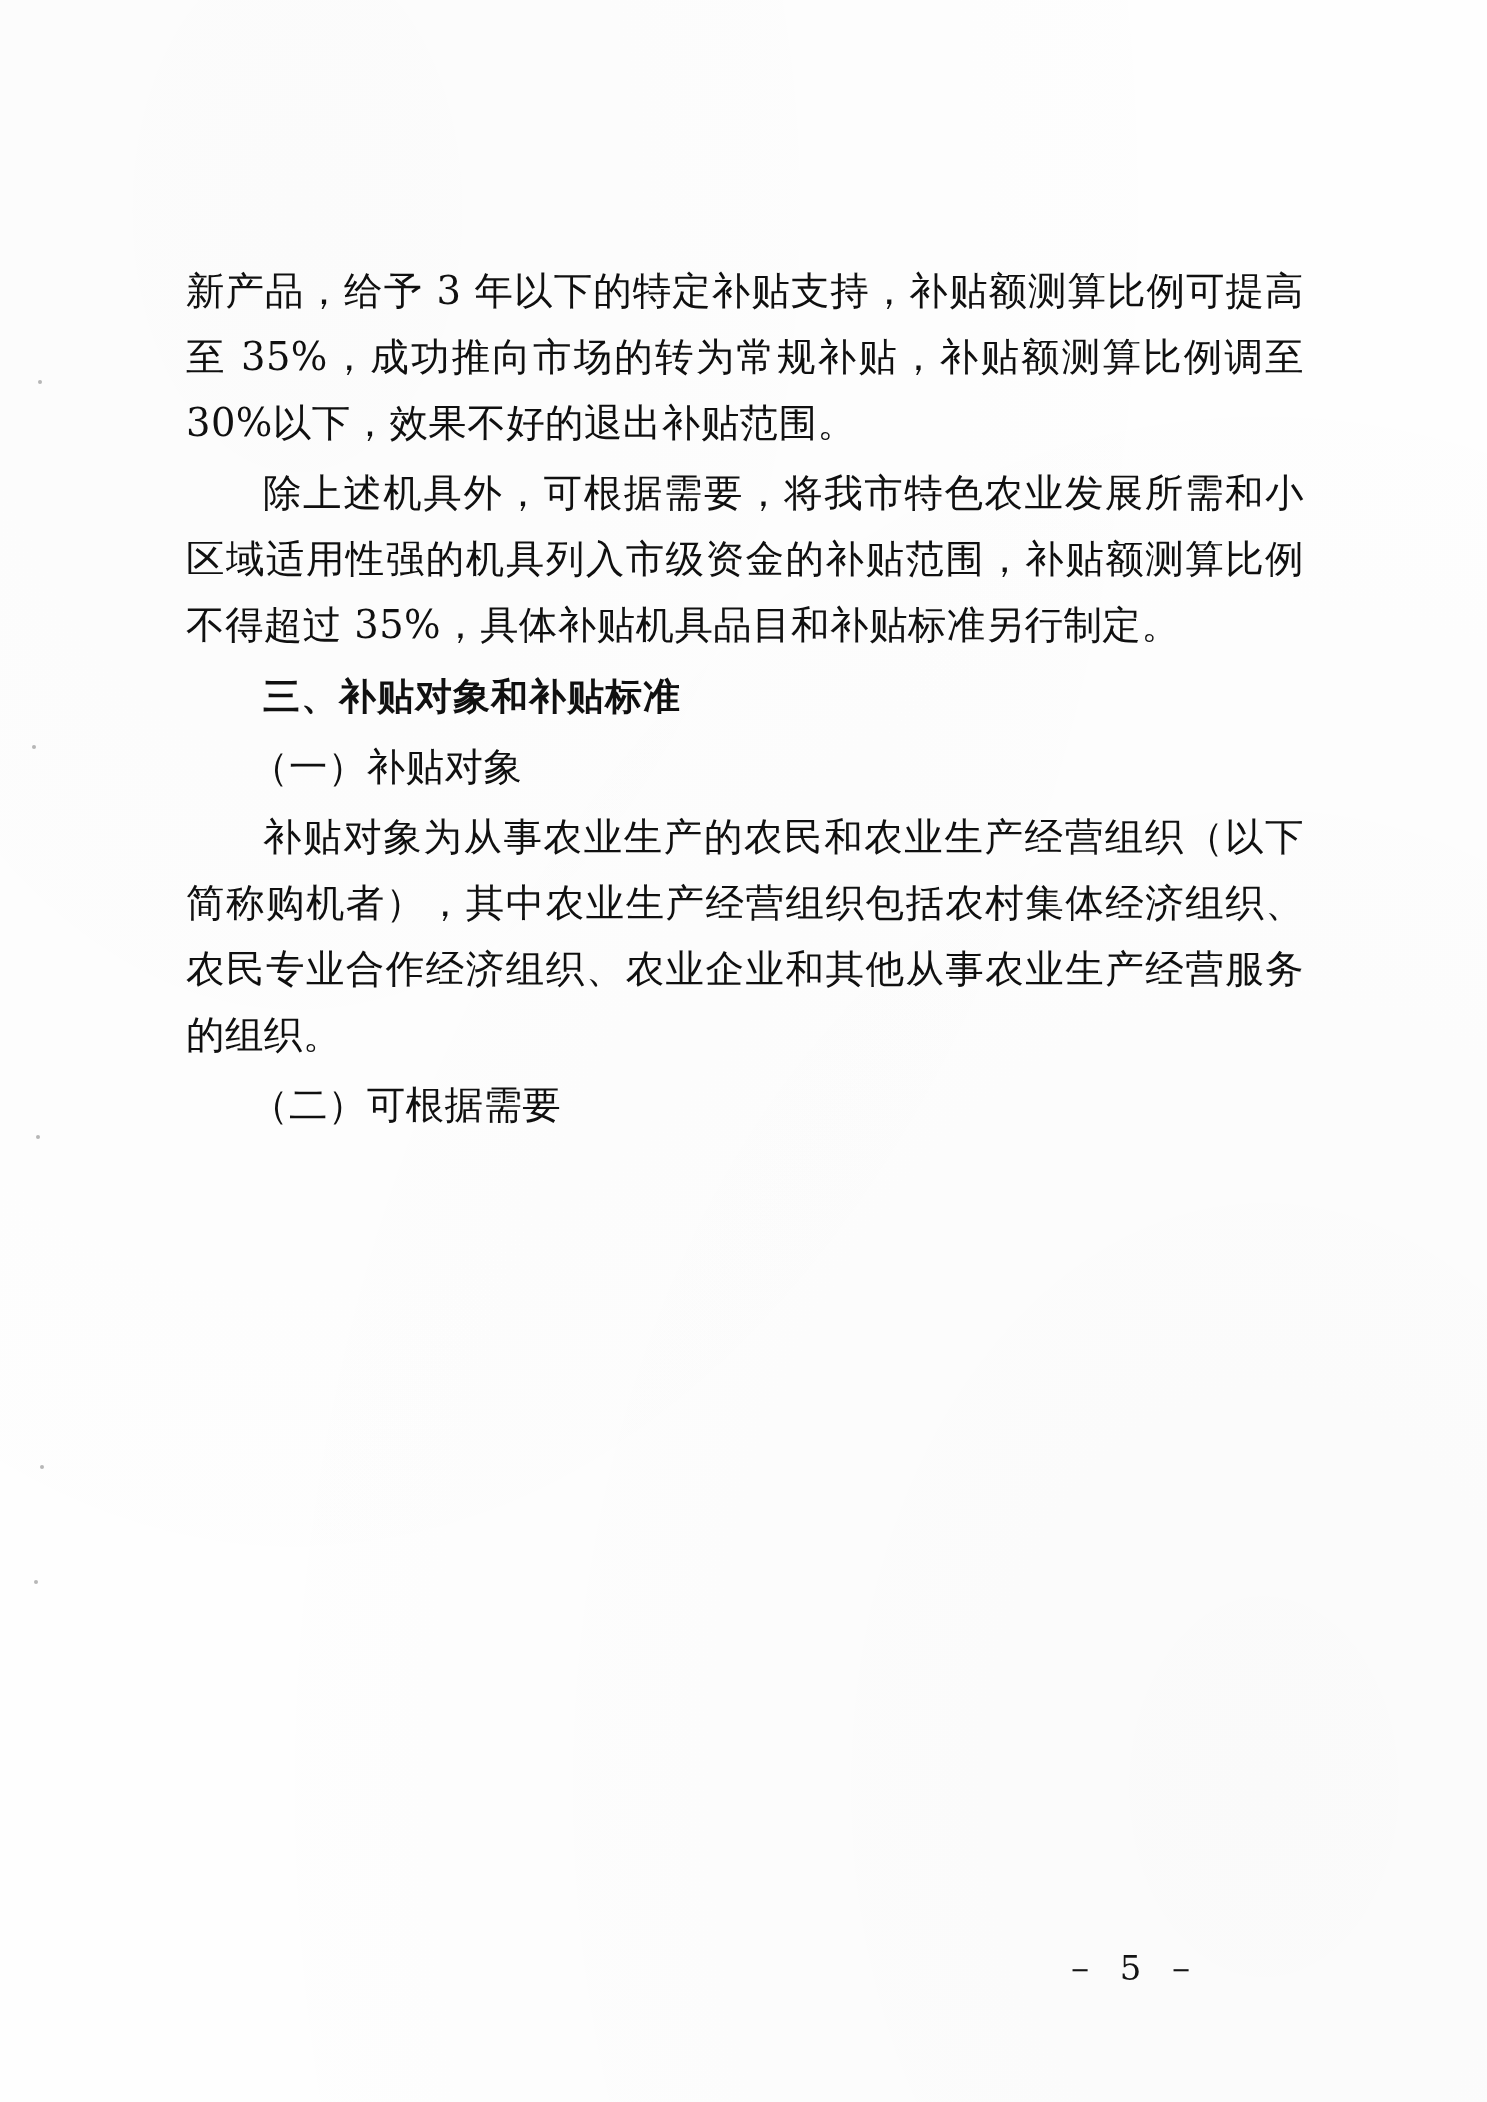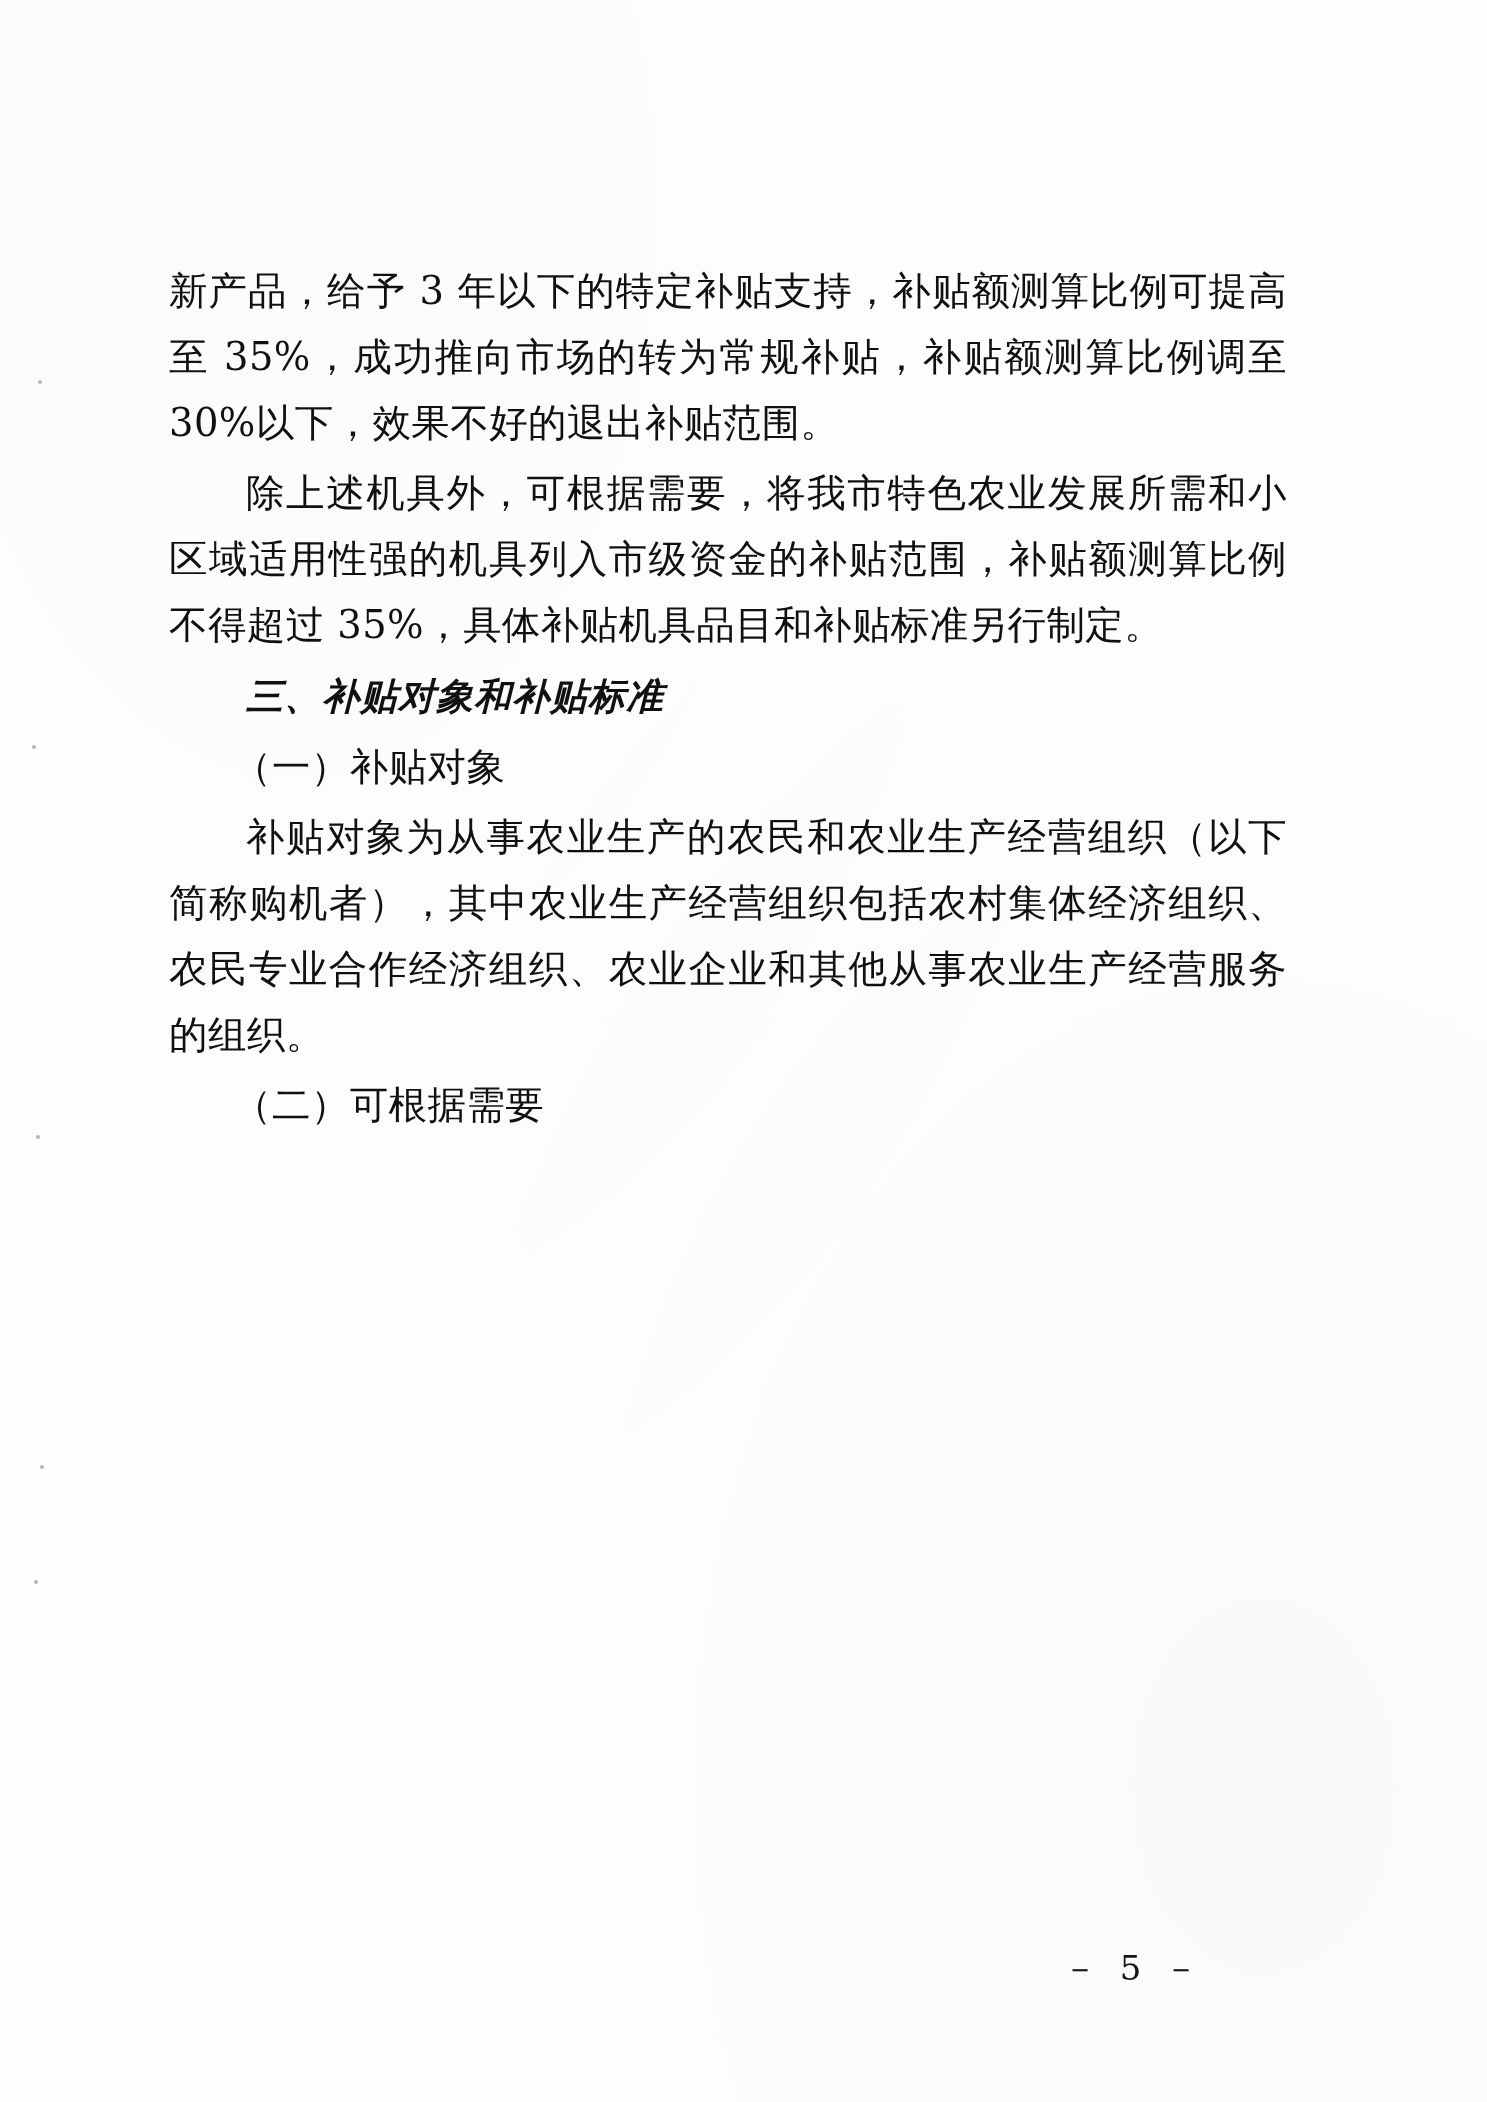--- a/index.html
+++ b/index.html
@@ -24,21 +24,21 @@
     content: "";
     position: absolute;
     inset: 0;
     background:
       radial-gradient(ellipse at 20% 10%, rgba(0,0,0,0.012), rgba(0,0,0,0) 60%),
       radial-gradient(ellipse at 85% 85%, rgba(0,0,0,0.015), rgba(0,0,0,0) 62%);
     pointer-events: none;
   }
   .content {
     position: absolute;
-    left: 169px;
+    left: 186px;
     top: 258px;
     width: 1118px;
   }
   p {
     margin: 0 0 4px 0;
     font-size: 38.5px;
     line-height: 66px;
     letter-spacing: 0.4px;
     text-align: justify;
     text-justify: inter-character;
@@ -47,21 +47,20 @@
   p.indent {
     text-indent: 77px;
   }
   p.heading {
     font-family: "DejaVu Sans", "Liberation Sans", sans-serif;
     font-weight: bold;
     font-size: 37px;
     text-indent: 77px;
     letter-spacing: 1px;
     margin-top: 6px;
-    font-style: italic;
   }
   p.sub {
     text-indent: 64px;
   }
   .page-number {
     position: absolute;
     left: 0;
     right: 0;
     bottom: 110px;
     text-align: center;

